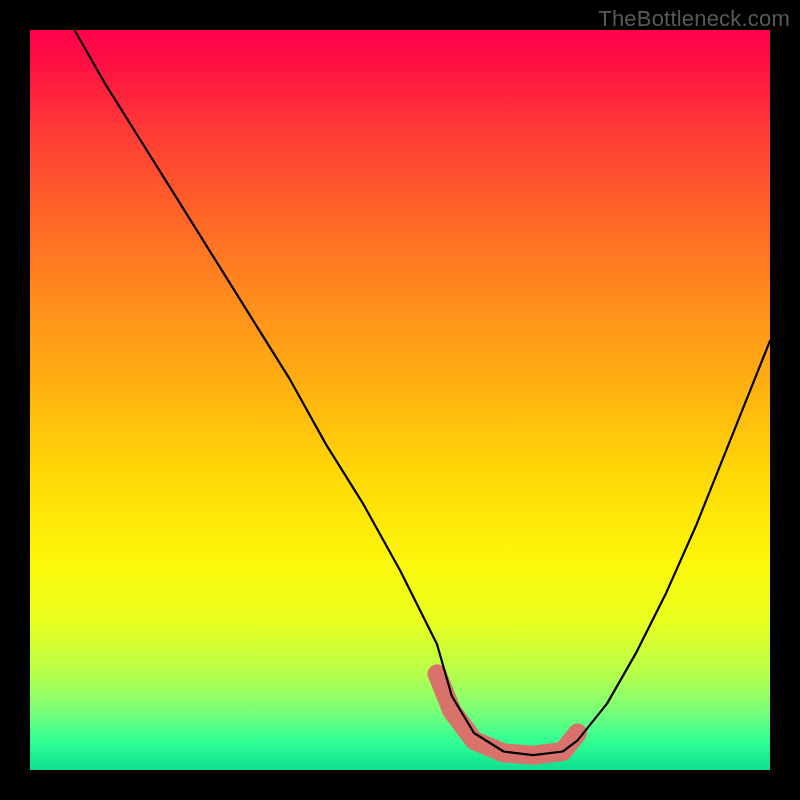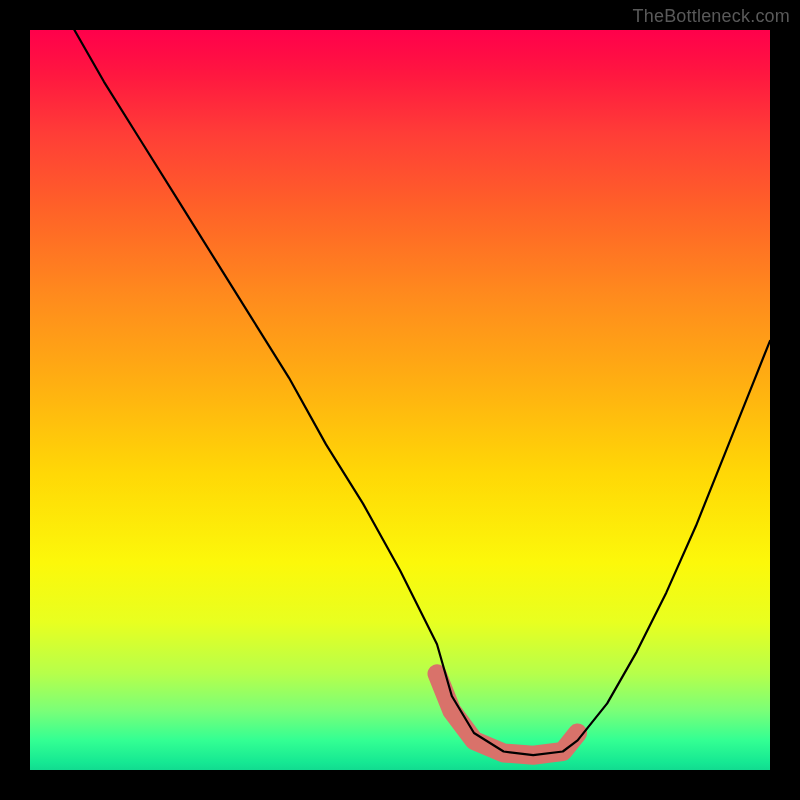--- a/index.html
+++ b/index.html
@@ -15,21 +15,21 @@
     position: relative;
     width: 800px;
     height: 800px;
     background: #000;
   }
   .watermark {
     position: absolute;
     top: 6px;
     right: 10px;
     color: #595959;
-    font-size: 18px;
+    font-size: 22px;
     font-weight: 500;
     letter-spacing: 0.2px;
     z-index: 5;
     margin-left: 39px;
   }
   .plot {
     position: absolute;
     left: 30px;
     top: 30px;
     width: 740px;

